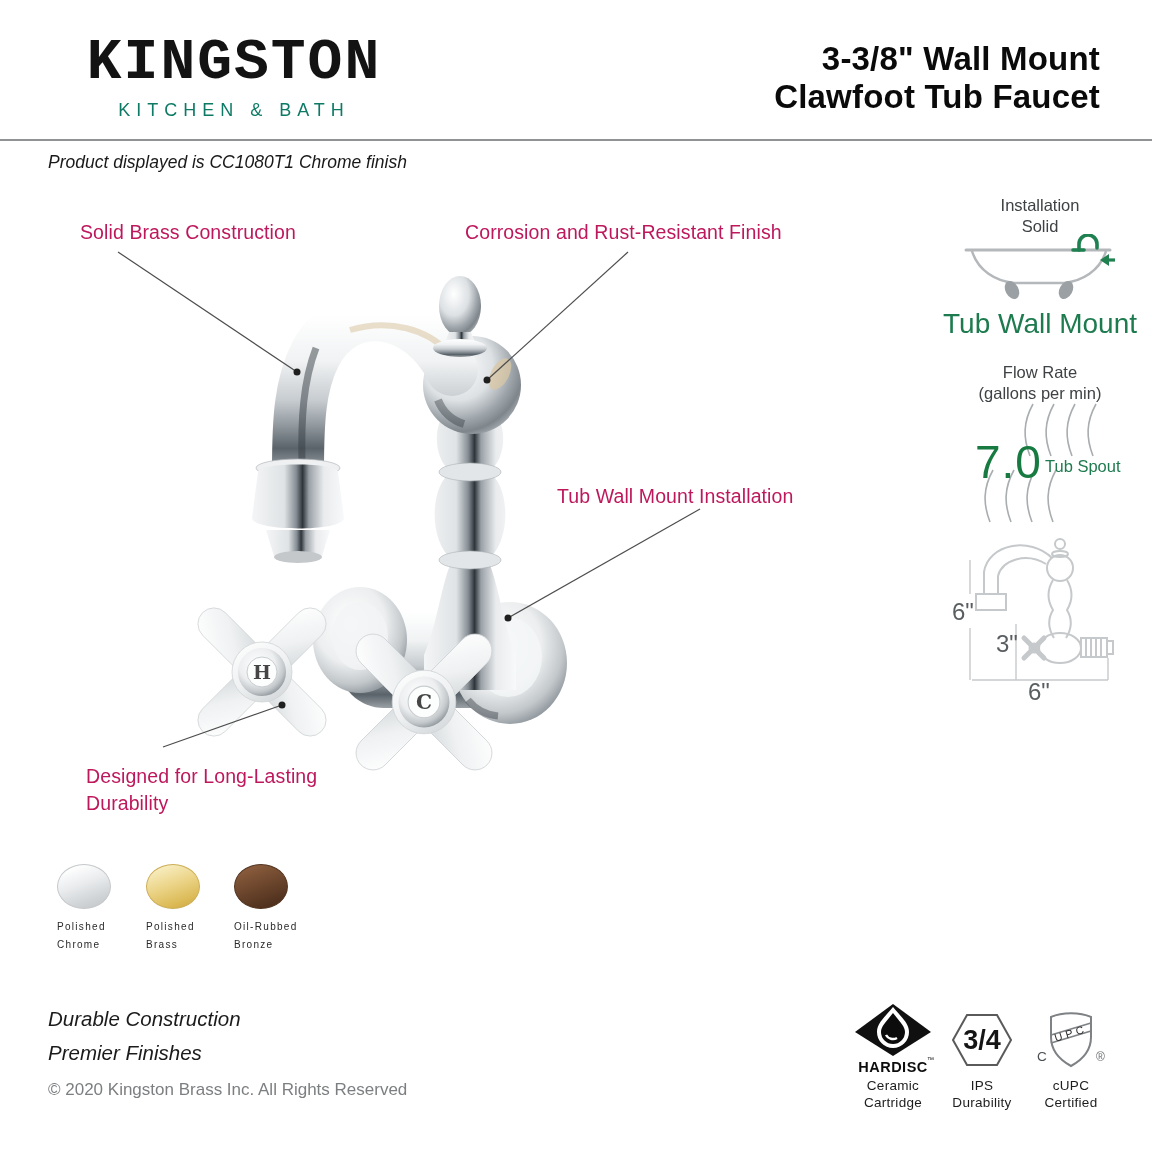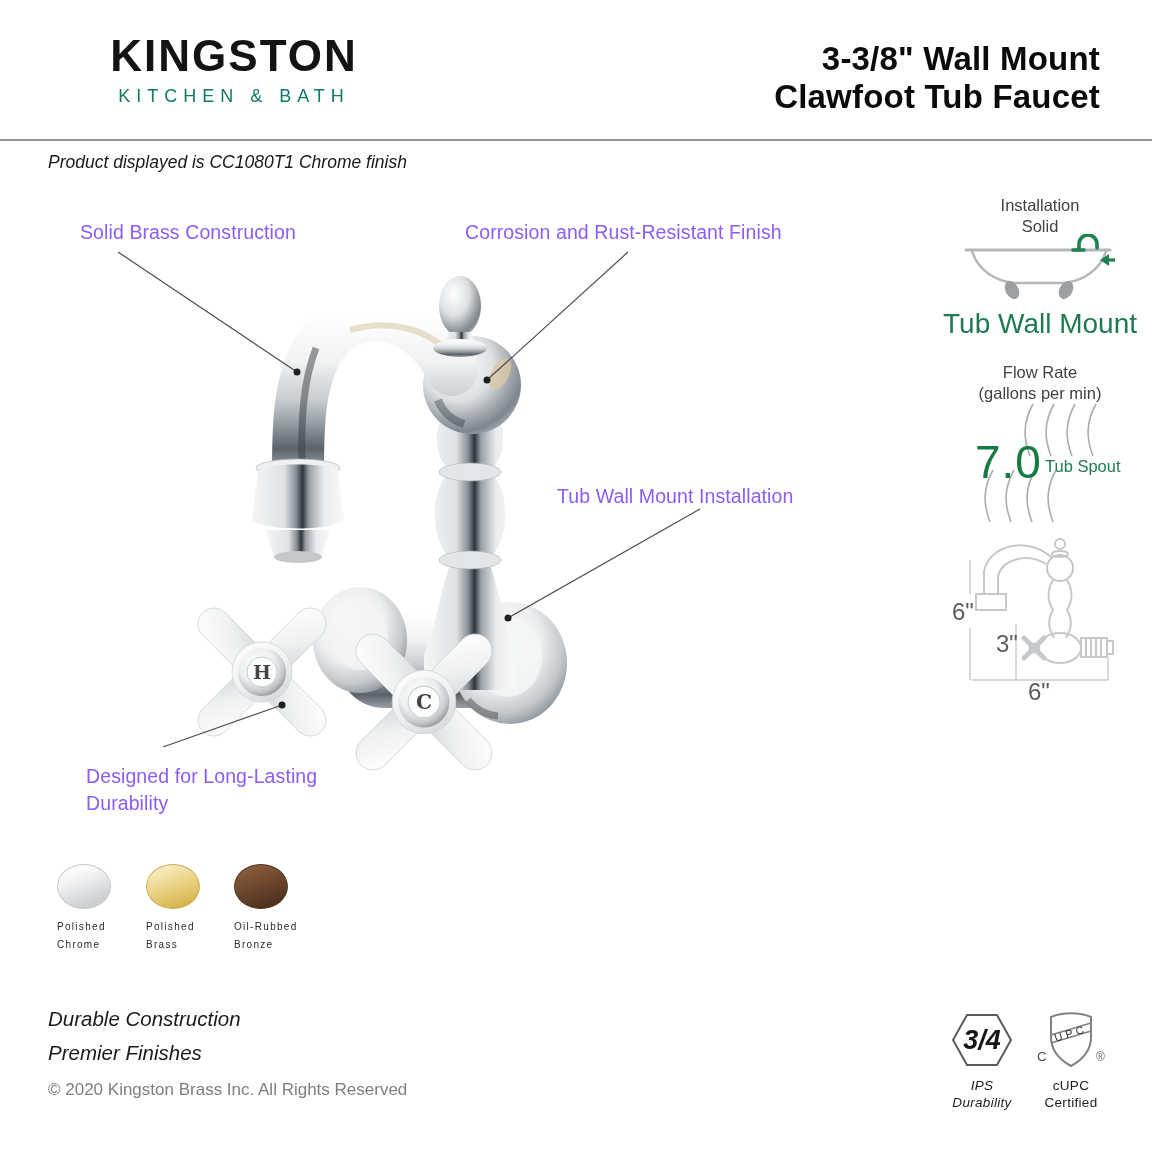--- a/index.html
+++ b/index.html
@@ -4,36 +4,36 @@
 <style>
   * { margin:0; padding:0; box-sizing:border-box; }
   body { background:#fff; }
   .page {
     position:relative; width:1152px; height:1152px; background:#ffffff;
     overflow:hidden; font-family:"Liberation Sans", sans-serif; color:#1a1a1a;
   }
   
   .brand-block { position:absolute; left:48px; top:34px; width:372px; text-align:center; }
   .brand {
-    font-family:Liberation Sans, sans-serif; font-weight:700; font-size:44px;
+    font-family:Liberation Mono, monospace; font-weight:700; font-size:58px;
     letter-spacing:2px; color:#131313; line-height:1.0; white-space:nowrap;
   }
   .brand-sub {
     margin-top:8px; font-size:18px; letter-spacing:6px; font-weight:500;
     color:#0e7a66; white-space:nowrap;
   }
   .doc-title {
     position:absolute; right:52px; top:40px; text-align:right;
     font-size:33px; font-weight:700; line-height:38px; color:#0a0a0a; letter-spacing:0.2px;
   }
   .divider { position:absolute; left:0; top:139px; width:1152px; height:2px; background:#8f9396; }
   .note { position:absolute; left:48px; top:152px; font-style:italic; font-size:17.5px; color:#191919; }
 
   
-  .callout { position:absolute; font-size:19.5px; color:#8b5cf6; letter-spacing:0.1px; white-space:nowrap; }
+  .callout { position:absolute; font-size:19.5px; color:#be185d; letter-spacing:0.1px; white-space:nowrap; }
   .callout.two-line { white-space:normal; width:260px; line-height:27px; }
 
   
   .side-head { position:absolute; left:940px; width:200px; text-align:center;
     font-size:16.5px; line-height:21px; color:#3e4244; }
   .side-value { position:absolute; left:940px; width:200px; text-align:center;
     font-size:28px; font-weight:500; color:#1e7b4f; }
   .tub-icon-svg { position:absolute; left:962px; top:234px; }
   .flow-svg { position:absolute; left:945px; top:400px; }
   .dim-svg { position:absolute; left:948px; top:532px; }
@@ -296,22 +296,38 @@
     <div class="swatch-label">
       <div>Oil-Rubbed</div>
       <div>Bronze</div>
     </div>
   </div>
 
   <div class="feature" style="top:1007px;">Durable Construction</div>
   <div class="feature" style="top:1041px;">Premier Finishes</div>
   <div class="copyright">© 2020 Kingston Brass Inc. All Rights Reserved</div>
 
-
-  <div class="badge" style="left:934px;font-style:italic;">
+  <div class="badge" style="left:845px;">
+    <div class="badge-icon">
+      <svg width="84" height="76" viewBox="0 0 84 76">
+        <polygon points="42,2 80,30 42,54 4,30" fill="#101010"></polygon>
+        <path d="M 42,5 C 50,15 58,21 58,30 a 16,16 0 1 1 -32,0 C 26,21 34,15 42,5 Z" fill="#ffffff"></path>
+        <path d="M 42,11 C 48,19 54,24 54,30 a 12,12 0 1 1 -24,0 C 30,24 36,19 42,11 Z" fill="#0c0c0c"></path>
+        <path d="M 35,33 a 8,8 0 0 0 11,3" stroke="#ffffff" stroke-width="2.5" fill="none"></path>
+        <text x="42" y="70" text-anchor="middle" font-size="14.5" font-weight="800" letter-spacing="0.5" fill="#0d0d0d">HARDISC</text>
+        <text x="76" y="60" font-size="7" fill="#0d0d0d">™</text>
+      </svg>
+    </div>
+    <div class="badge-label">
+      <div>Ceramic</div>
+      <div>Cartridge</div>
+    </div>
+  </div>
+
+  <div class="badge" style="left:934px;">
     <div class="badge-icon">
       <svg width="64" height="62" viewBox="0 0 64 62">
         <polygon points="3,31 17,6 47,6 61,31 47,56 17,56" fill="#ffffff" stroke="#5a5a5a" stroke-width="2"></polygon>
         <text x="32" y="40" text-anchor="middle" font-size="27" font-weight="600" fill="#151515">3/4</text>
       </svg>
     </div>
     <div class="badge-label">
       <div>IPS</div>
       <div>Durability</div>
     </div>

